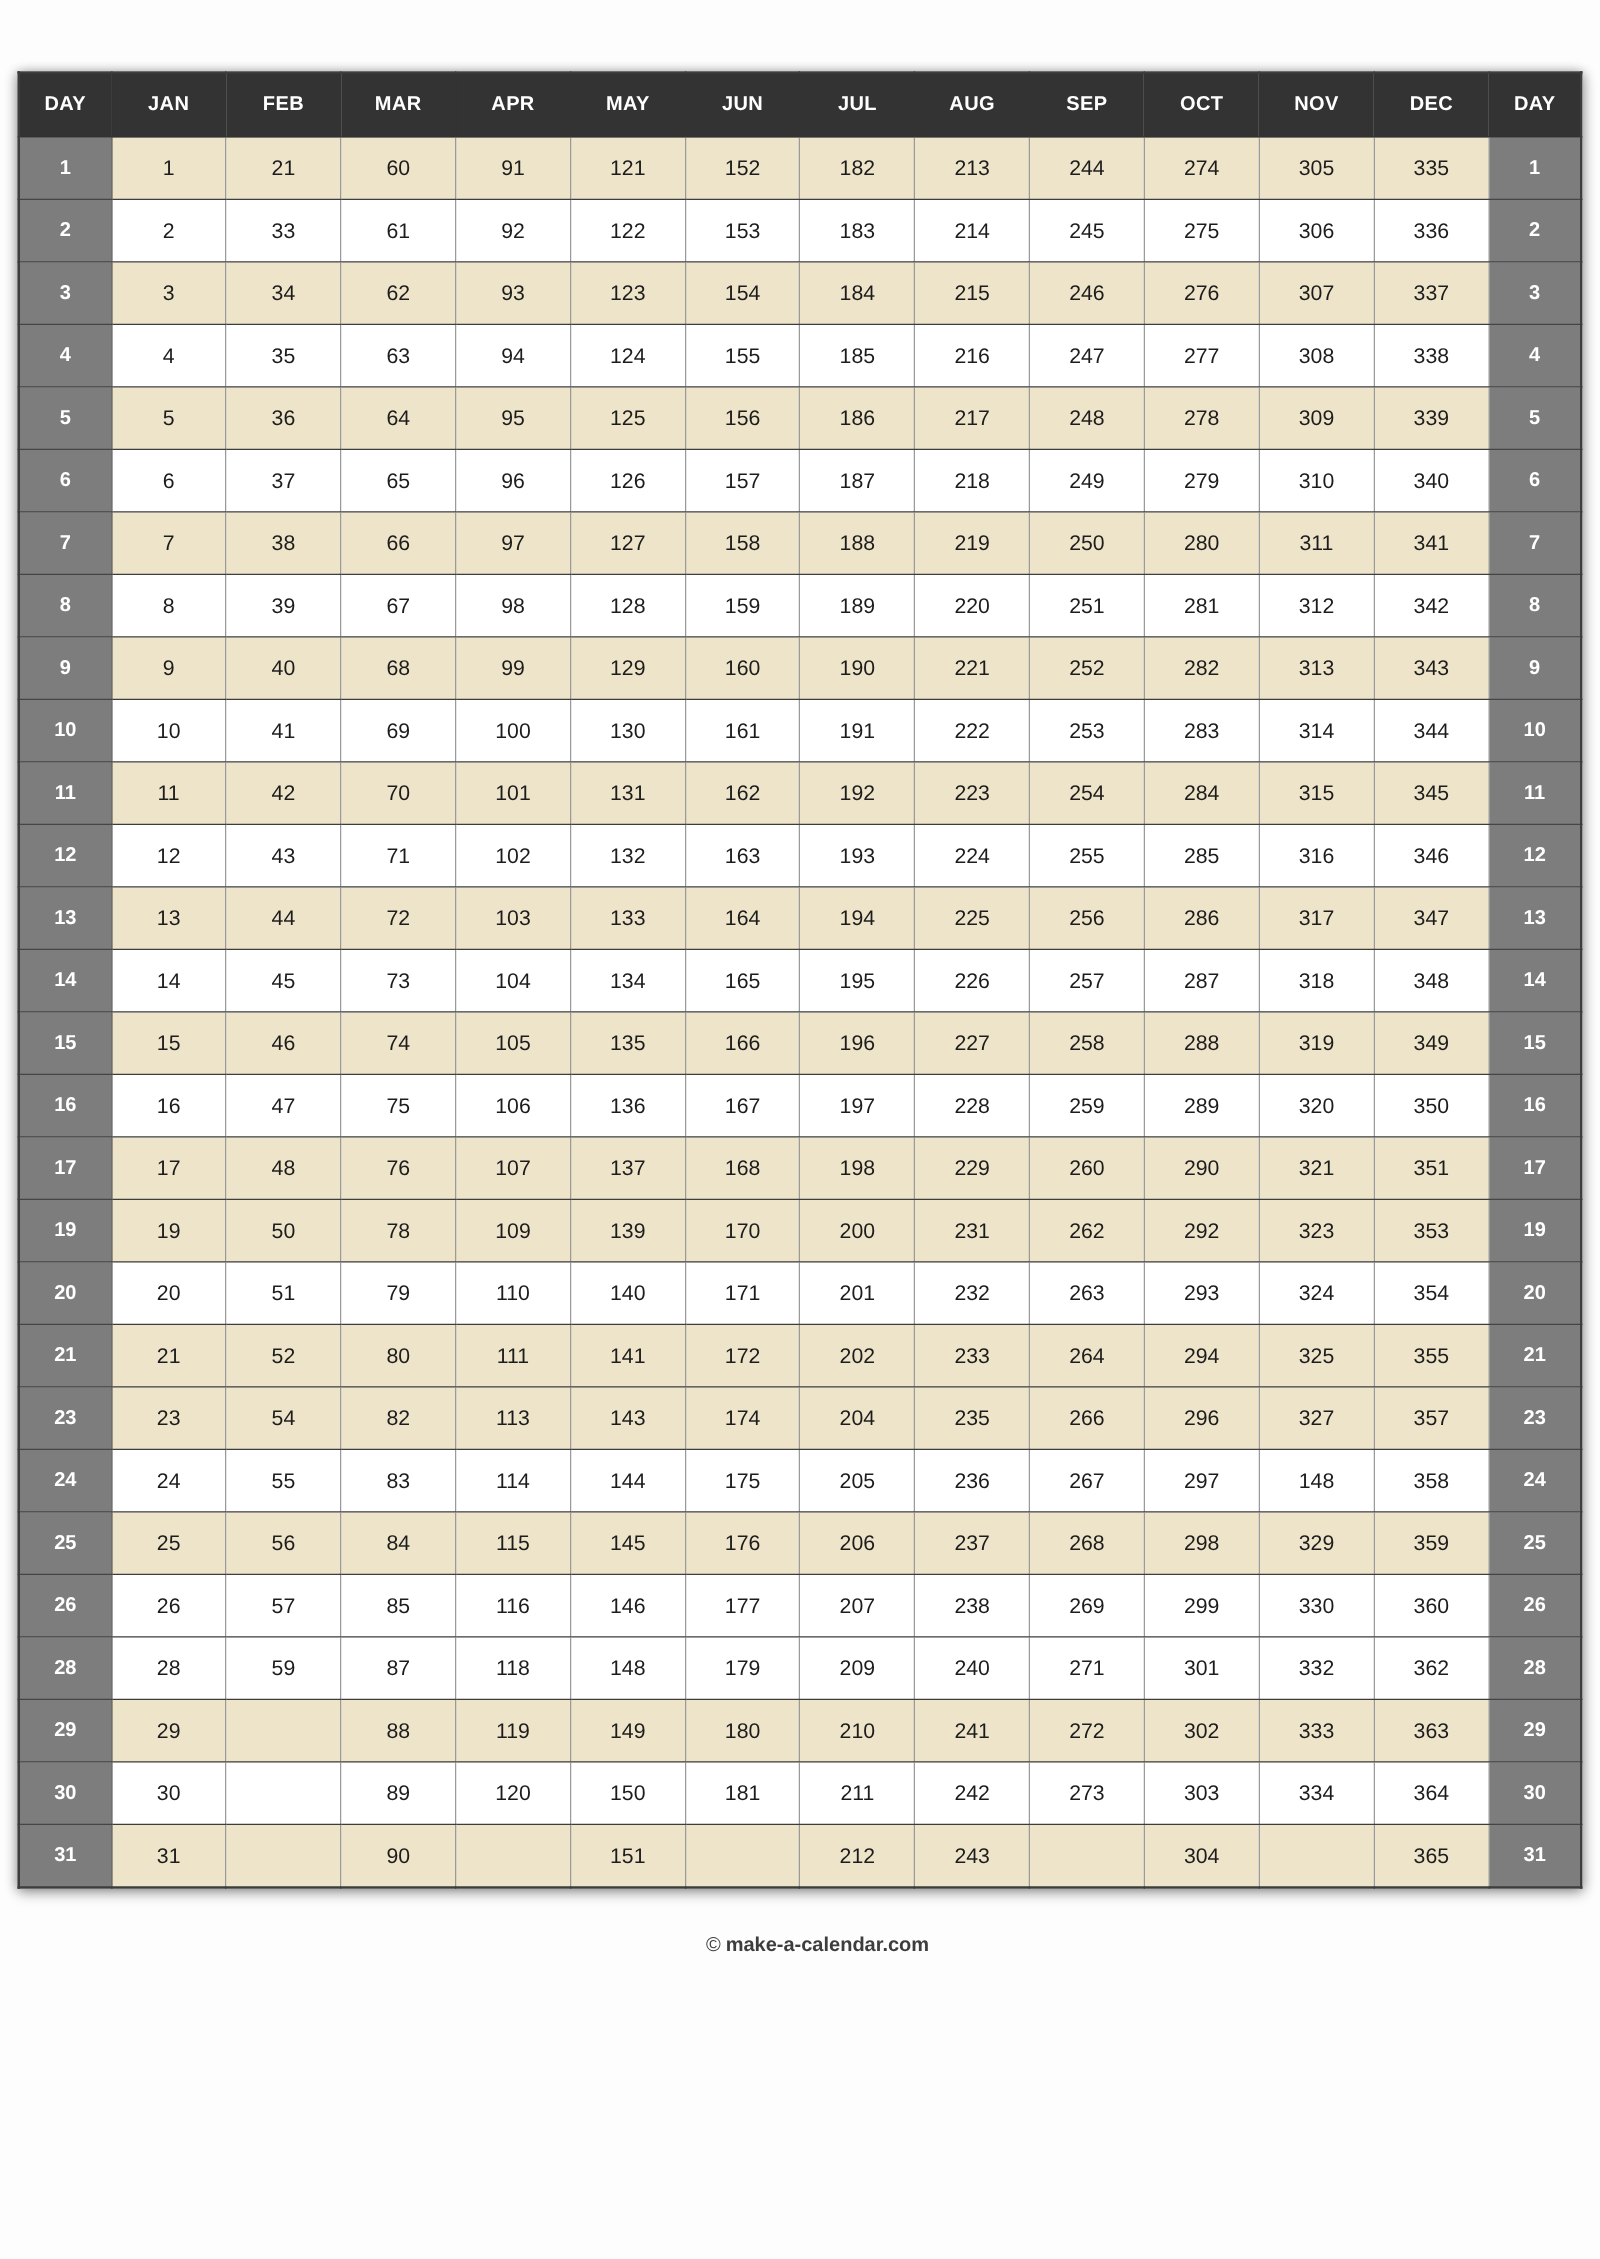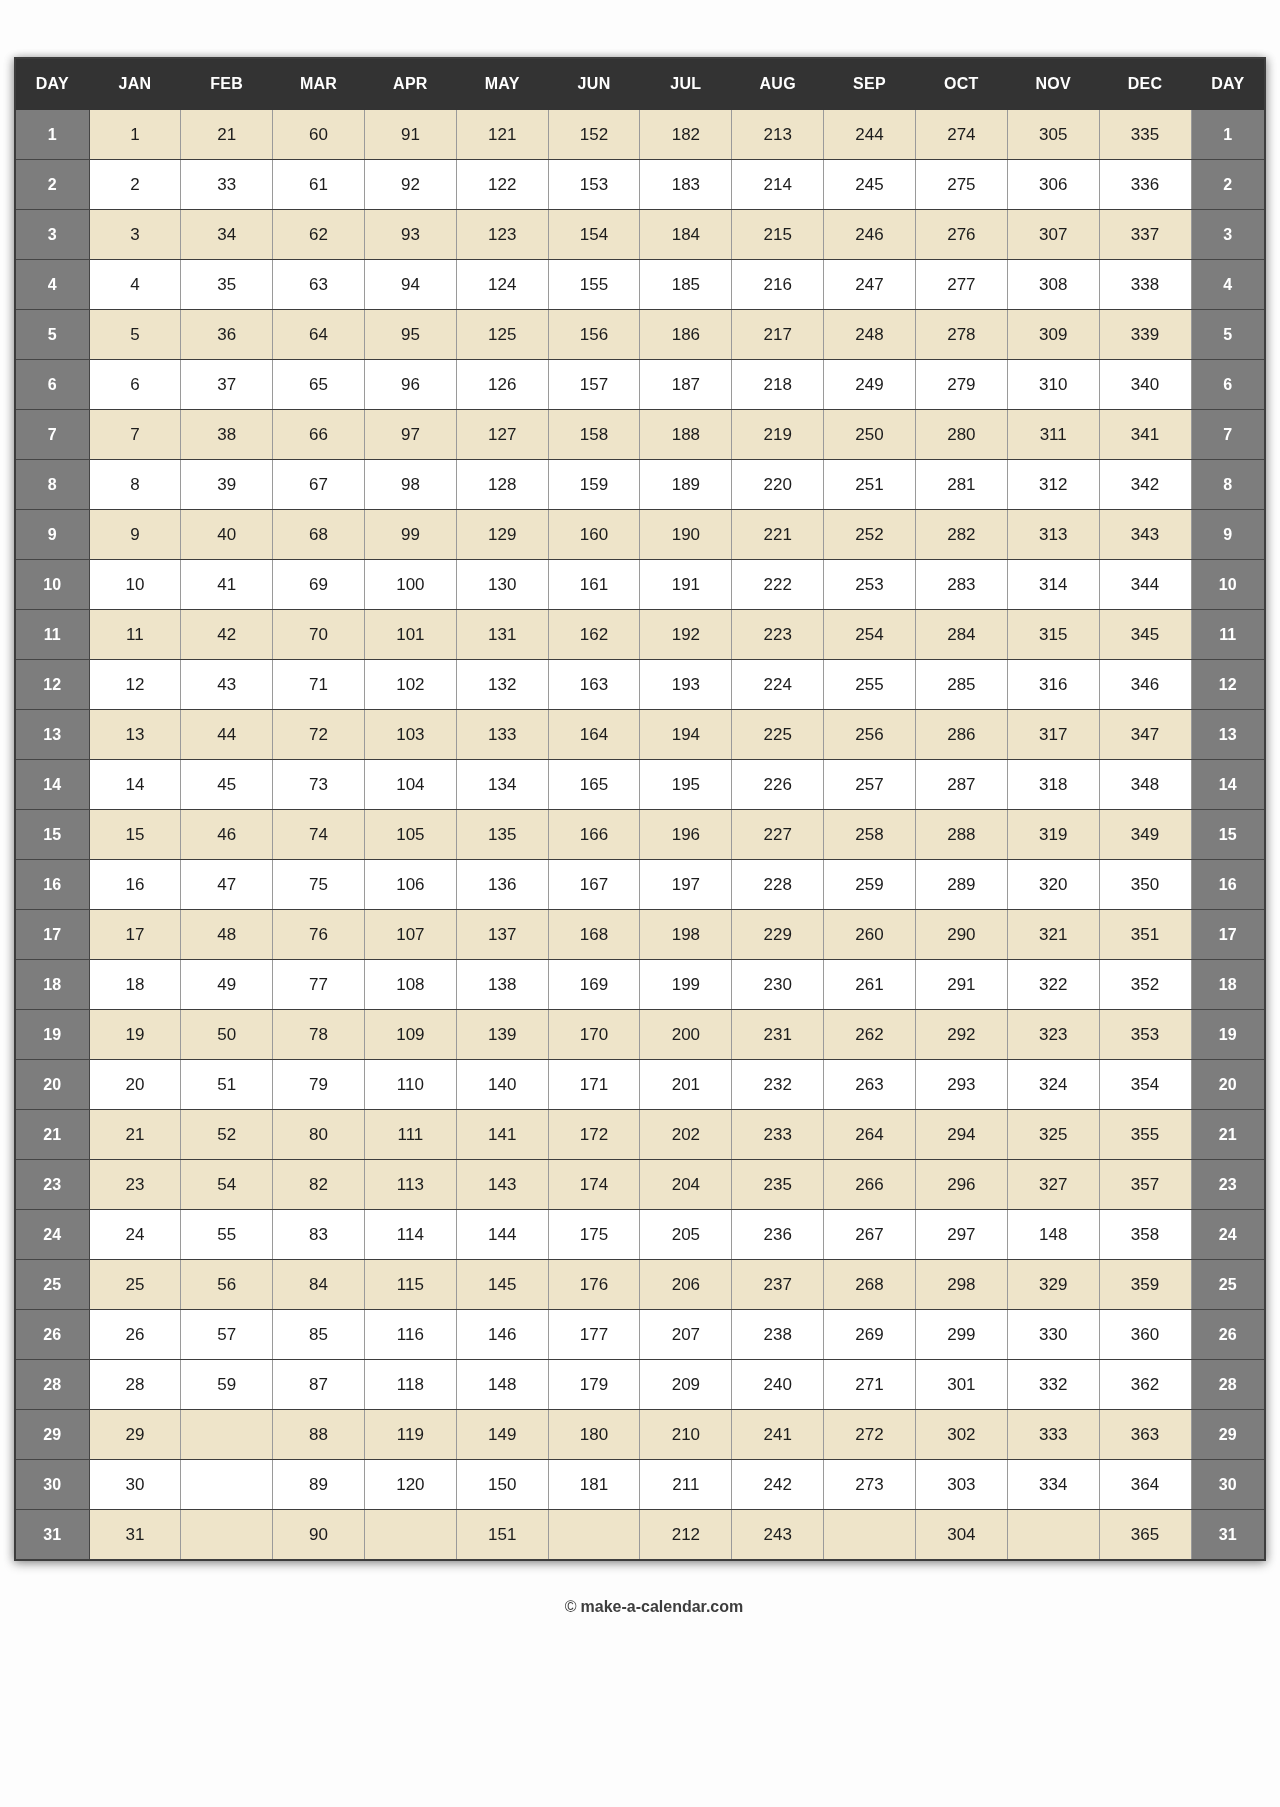--- a/index.html
+++ b/index.html
@@ -385,36 +385,20 @@
           <td class="val">137</td>
           <td class="val">168</td>
           <td class="val">198</td>
           <td class="val">229</td>
           <td class="val">260</td>
           <td class="val">290</td>
           <td class="val">321</td>
           <td class="val">351</td>
           <td class="day">17</td>
         </tr>
-        <tr>
-          <td class="day">18</td>
-          <td class="val">18</td>
-          <td class="val">49</td>
-          <td class="val">77</td>
-          <td class="val">108</td>
-          <td class="val">138</td>
-          <td class="val">169</td>
-          <td class="val">199</td>
-          <td class="val">230</td>
-          <td class="val">261</td>
-          <td class="val">291</td>
-          <td class="val">322</td>
-          <td class="val">352</td>
-          <td class="day">18</td>
-        </tr>
         <tr class="alt">
           <td class="day">19</td>
           <td class="val">19</td>
           <td class="val">50</td>
           <td class="val">78</td>
           <td class="val">109</td>
           <td class="val">139</td>
           <td class="val">170</td>
           <td class="val">200</td>
           <td class="val">231</td>

